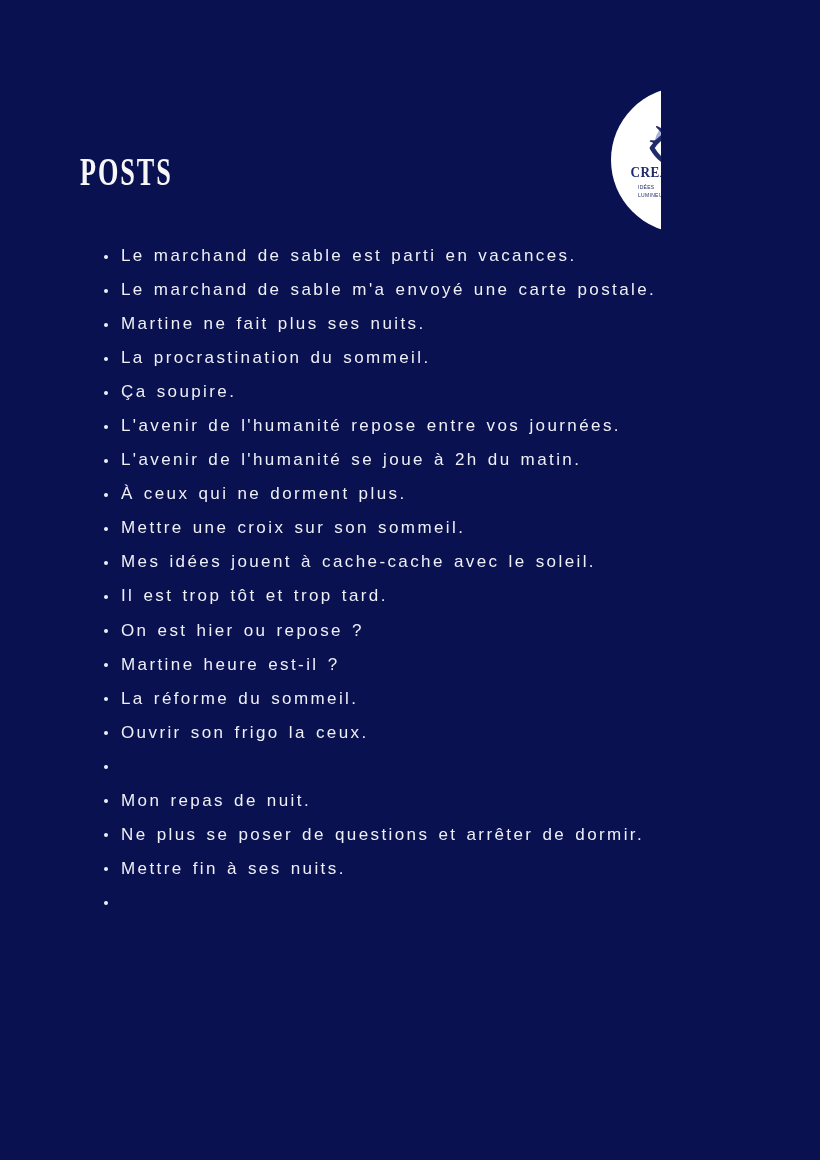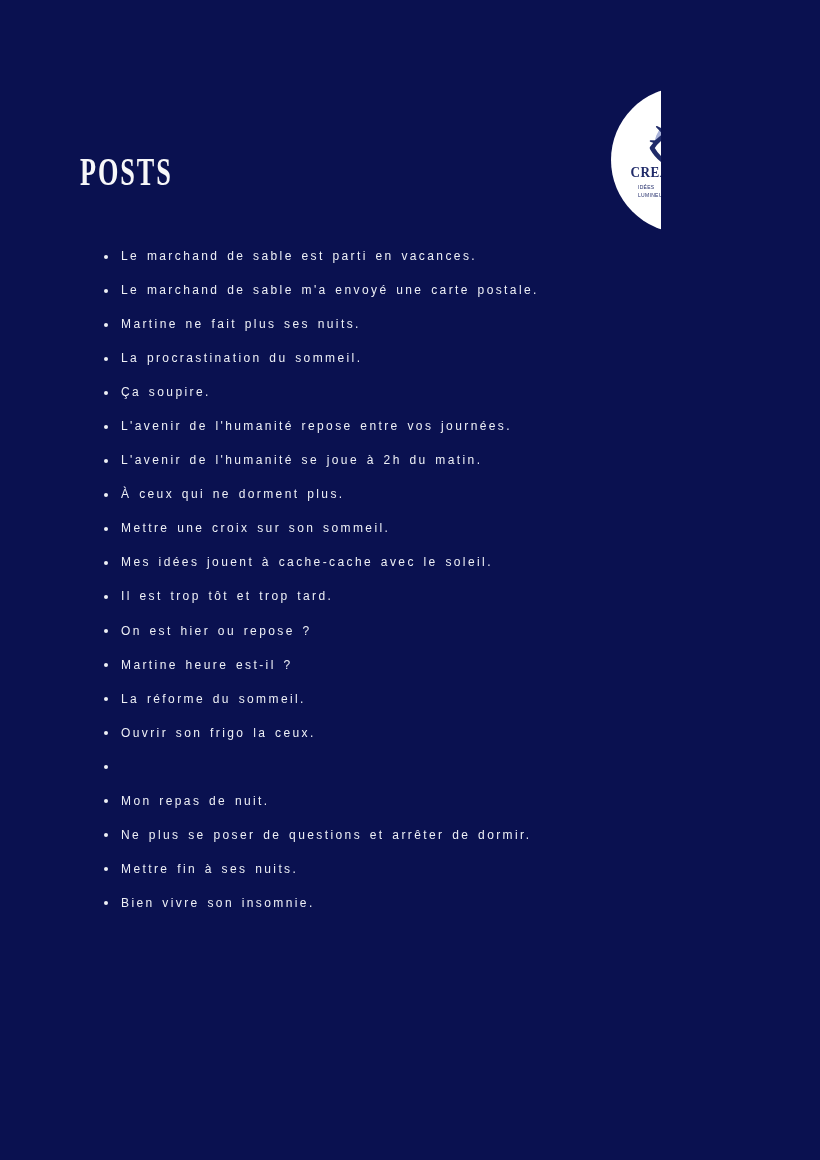--- a/index.html
+++ b/index.html
@@ -76,21 +76,21 @@
     height:34.05px;
   }
   .dot{
     flex:0 0 auto;
     width:4px;height:4px;
     border-radius:50%;
     background:#EEF0F6;
     margin:1px 13px 0 2px;
   }
   .txt{
-    font-size:12px;
+    font-size:17px;
     font-weight:400;
     letter-spacing:2.4px;
     word-spacing:2px;
     color:#EEF0F6;
     white-space:nowrap;
   }
 </style>
 </head>
 <body>
 
@@ -205,17 +205,16 @@
     <li>
         <span class="dot"></span>
         <span class="txt">Ne plus se poser de questions et arrêter de dormir.</span>
       </li>
     <li>
         <span class="dot"></span>
         <span class="txt">Mettre fin à ses nuits.</span>
       </li>
     <li>
         <span class="dot"></span>
-        <span class="txt">Bien vivre son insomnie.</span>
       </li>
   </ul>
 
 </div>
 
 </body></html>

